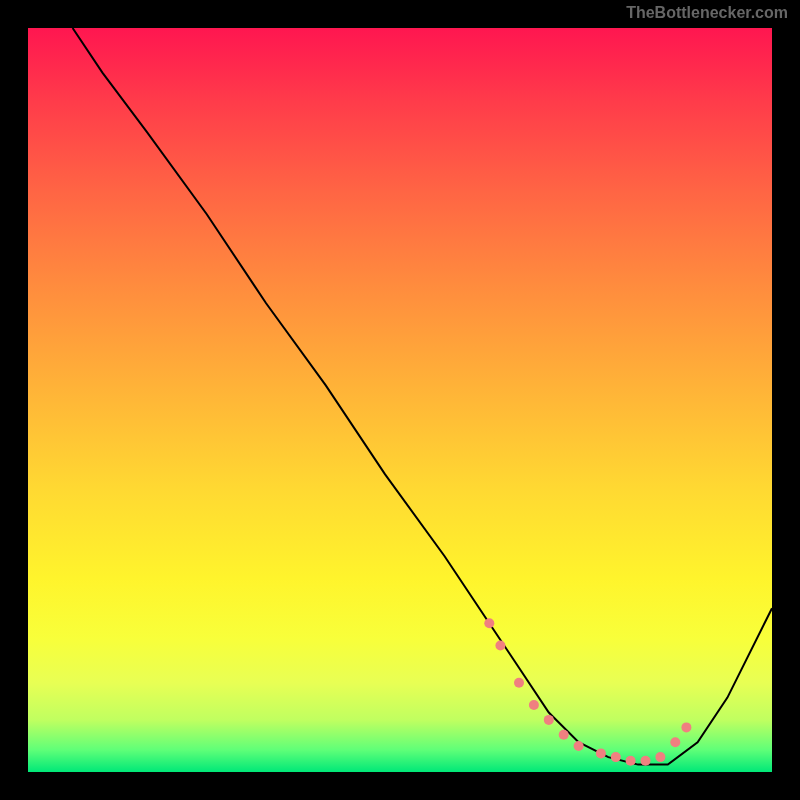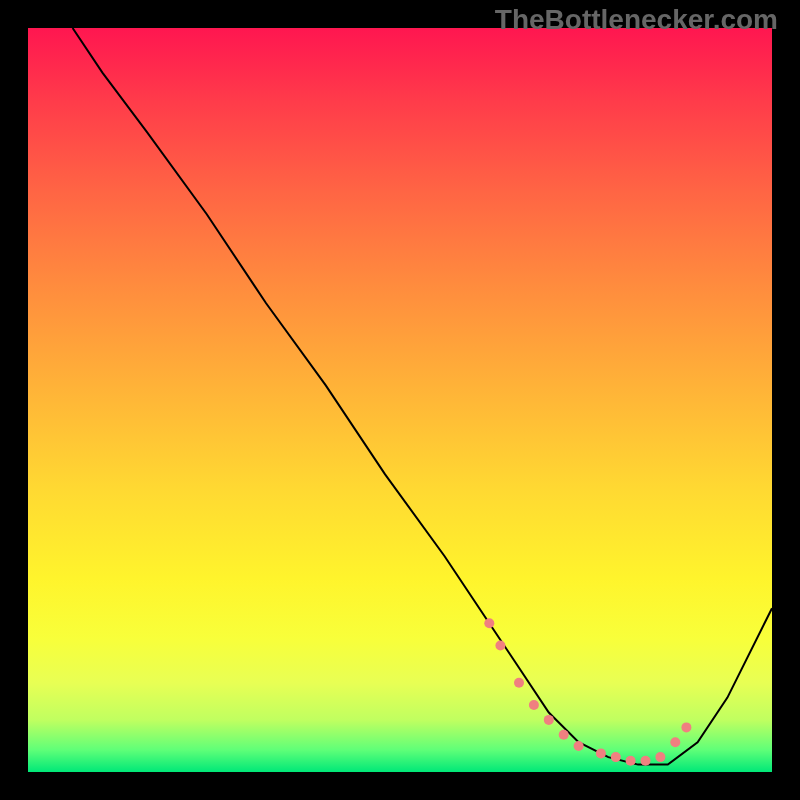--- a/index.html
+++ b/index.html
@@ -8,23 +8,23 @@
     width: 800px;
     height: 800px;
     background: #000;
     position: relative;
     overflow: hidden;
     font-family: Arial, sans-serif;
   }
   .watermark {
     position: absolute;
     top: 4px;
-    right: 22px;
+    right: 12px;
     color: #666;
-    font-size: 28px;
+    font-size: 16px;
     font-weight: bold;
     z-index: 10;
   }
   .plot-area {
     position: absolute;
     left: 28px;
     top: 28px;
     width: 744px;
     height: 744px;
     background: linear-gradient(to bottom,

